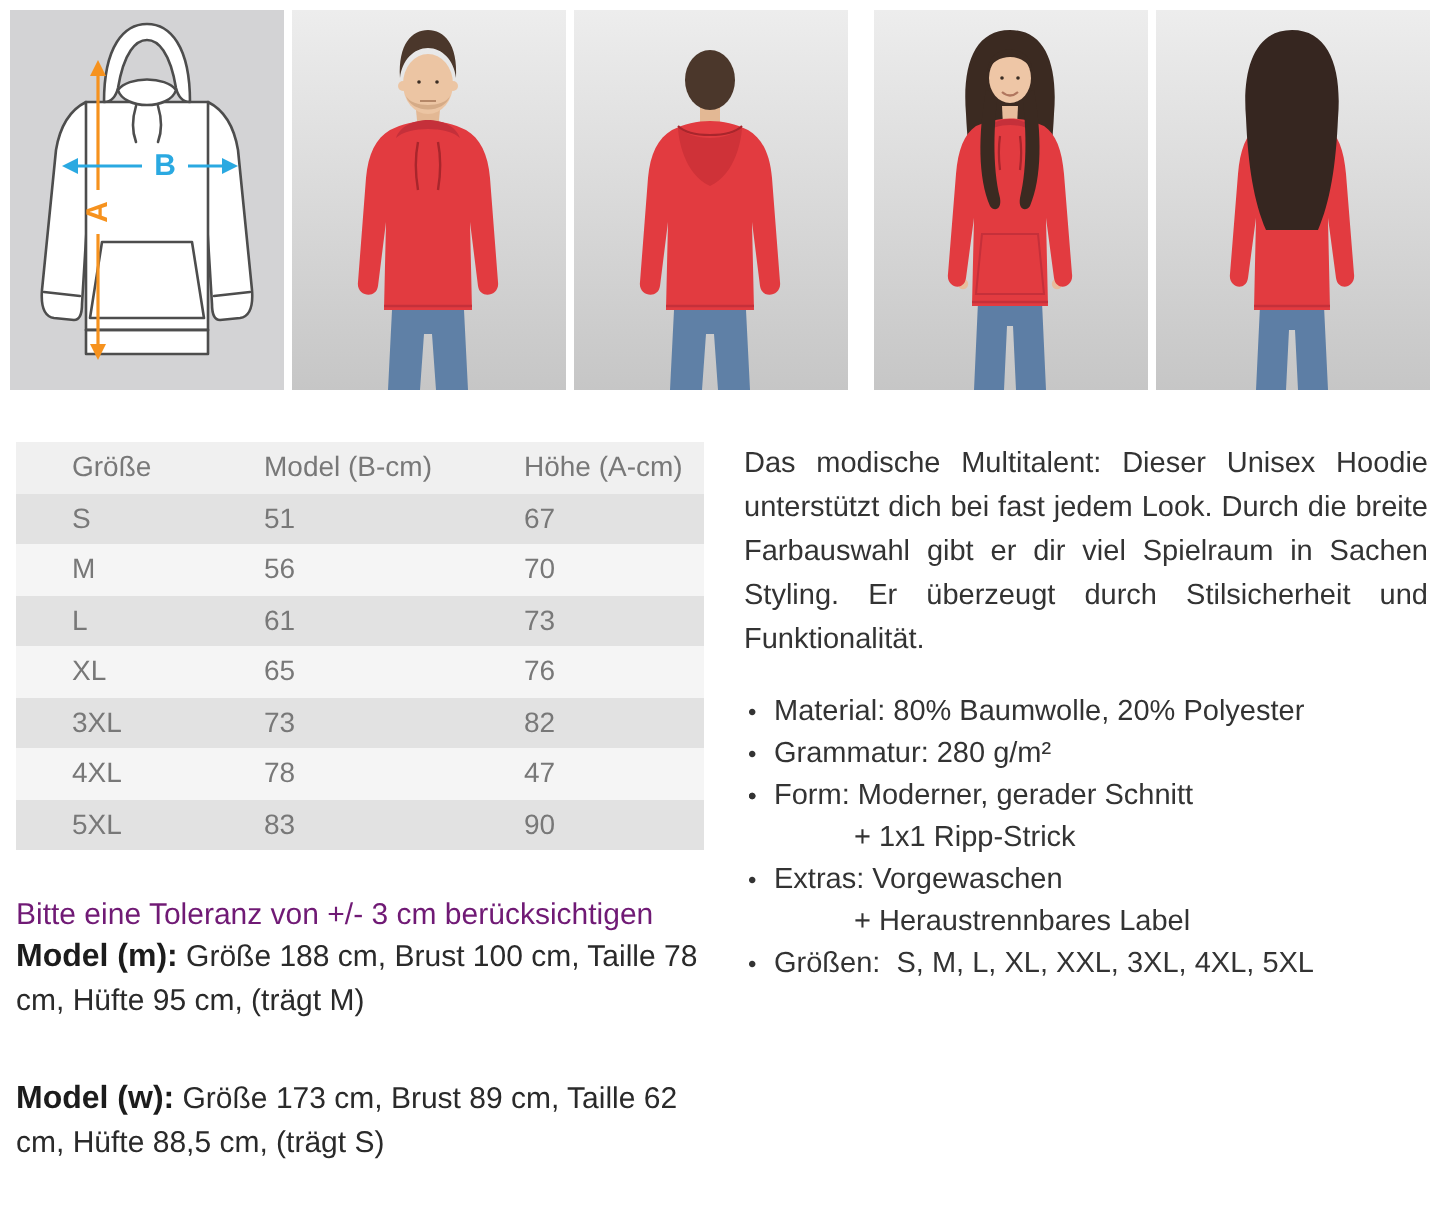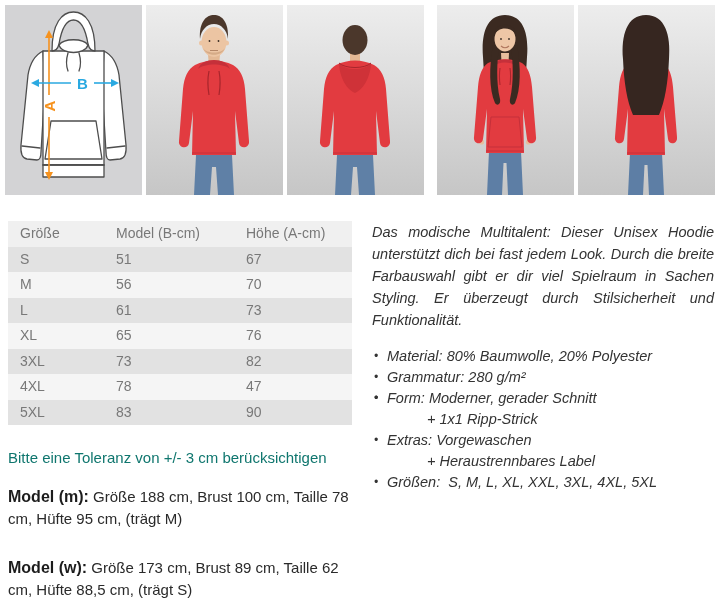--- a/index.html
+++ b/index.html
@@ -9,32 +9,32 @@
     -webkit-font-smoothing:antialiased;
   }
   
   .gallery{display:flex;padding:5px 4px 0 5px;gap:4px;}
   .gallery figure{margin:0;width:137px;height:190px;flex:0 0 auto;}
   .gallery figure.gap-before{margin-left:9px;}
   .gallery svg{display:block;width:137px;height:190px;}
   
   .content{display:flex;align-items:flex-start;padding:26px 0 0 8px;}
   .left-col{width:344px;flex:0 0 auto;}
-  .right-col{width:342px;margin-left:20px;flex:0 0 auto;font-style:italic;}
+  .right-col{width:342px;margin-left:20px;flex:0 0 auto;}
   
   table.size-table{width:344px;border-collapse:collapse;font-size:14px;color:#787878;}
   .size-table th,.size-table td{font-weight:normal;text-align:left;padding:4px 0 5px 0;height:16.5px;}
-  .size-table th:first-child,.size-table td:first-child{padding-left:12px;width:96px;}
+  .size-table th:first-child,.size-table td:first-child{padding-left:28px;width:96px;}
   .size-table th:nth-child(2),.size-table td:nth-child(2){width:130px;}
   .size-table thead tr{background:#f0f0f0;}
   .size-table tbody tr:nth-child(odd){background:#e2e2e2;}
   .size-table tbody tr:nth-child(even){background:#f5f5f5;}
   
-  .tolerance{margin-top:24px;font-size:15px;color:#0f766e;}
-  .model-block{margin-top:20px;font-size:15px;line-height:22px;color:#2a2a2a;width:352px;}
+  .tolerance{margin-top:24px;font-size:15px;color:#701a75;}
+  .model-block{margin-top:2px;font-size:15px;line-height:22px;color:#2a2a2a;width:352px;}
   .model-block b{font-size:16px;color:#1c1c1c;}
   .model-block.w{margin-top:27px;}
   
   .intro{font-size:14.5px;line-height:22px;color:#333;text-align:justify;margin:0;}
   ul.bullets{list-style:none;margin:15px 0 0 0;padding:0;font-size:14.5px;line-height:21px;color:#333;}
   ul.bullets li{position:relative;padding-left:15px;}
   ul.bullets li .dot{position:absolute;left:2px;top:0;font-size:12px;color:#333;}
   ul.bullets li .sub{padding-left:40px;}
 </style>
 </head>

